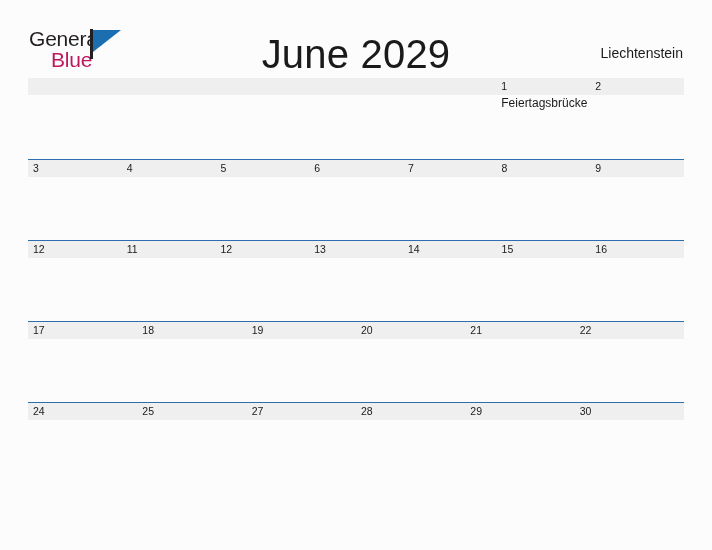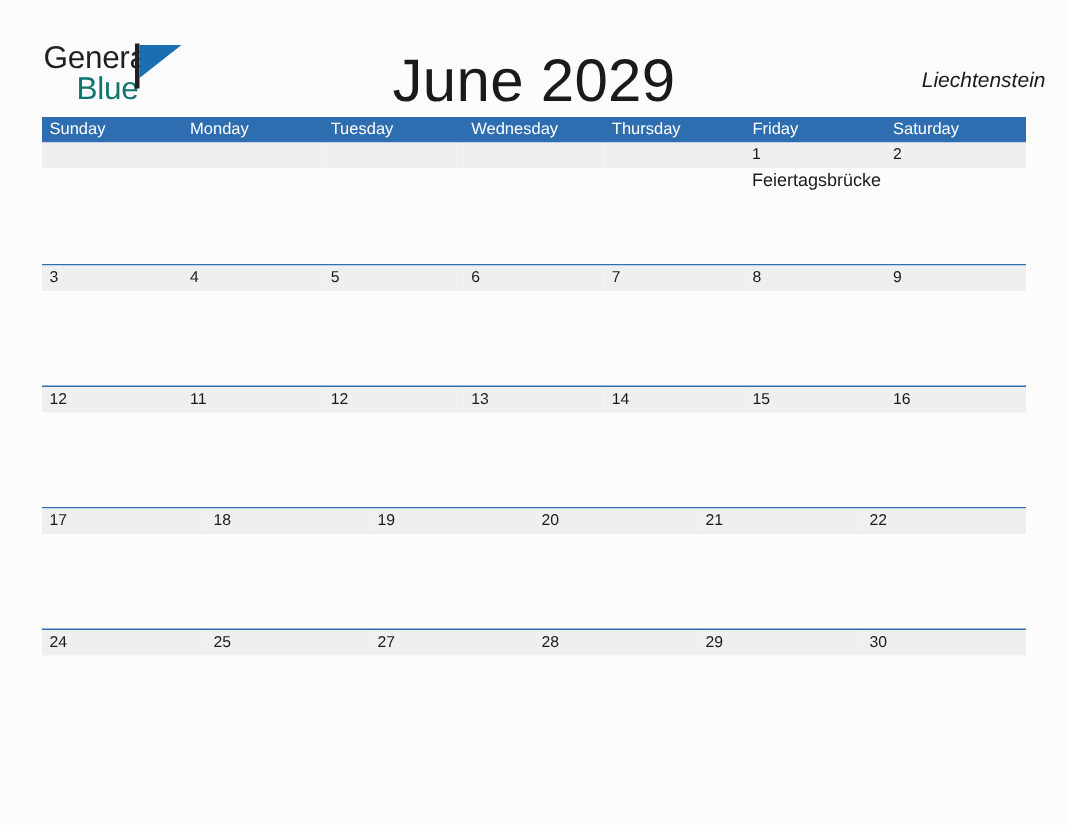--- a/index.html
+++ b/index.html
@@ -32,21 +32,21 @@
   }
   .logo-general {
     font-size: 21px;
     color: #231f20;
     letter-spacing: -0.2px;
     display: block;
     height: 22px;
   }
   .logo-blue {
     font-size: 21px;
-    color: #0f766e;
+    color: #be185d;
     letter-spacing: -0.2px;
     display: block;
     margin-left: 22px;
     margin-top: -1px;
   }
   .logo-flag {
     position: absolute;
     left: 61px;
     top: 1px;
     width: 33px;
@@ -79,25 +79,24 @@
     text-align: center;
     font-size: 40px;
     font-weight: normal;
     color: #1a1a1a;
     margin: 0;
     letter-spacing: 0.2px;
   }
 
   .region {
     position: absolute;
-    right: 15px;
+    right: 29px;
     top: 45px;
     font-size: 14px;
     color: #1a1a1a;
-    font-style: italic;
   }
 
   
   .calendar {
     position: absolute;
     left: 28px;
     top: 78px;
     width: 656px;
   }
 
@@ -182,29 +181,20 @@
     </span>
   </div>
 
   <h1 class="title">June 2029</h1>
 
   <div class="region">Liechtenstein</div>
 
 </div>
 
 <div class="calendar">
-  <div class="weekday-row" id="weekday-row">
-      <div class="weekday-cell">Sunday</div>
-      <div class="weekday-cell">Monday</div>
-      <div class="weekday-cell">Tuesday</div>
-      <div class="weekday-cell">Wednesday</div>
-      <div class="weekday-cell">Thursday</div>
-      <div class="weekday-cell">Friday</div>
-      <div class="weekday-cell">Saturday</div>
-    </div>
   <div id="weeks-container">
       <div class="week-row">
         <div class="week-cells">
           <div class="day-cell empty">
             <div class="day-band"></div>
             <span class="day-number"></span>
           </div>
           <div class="day-cell empty">
             <div class="day-band"></div>
             <span class="day-number"></span>

